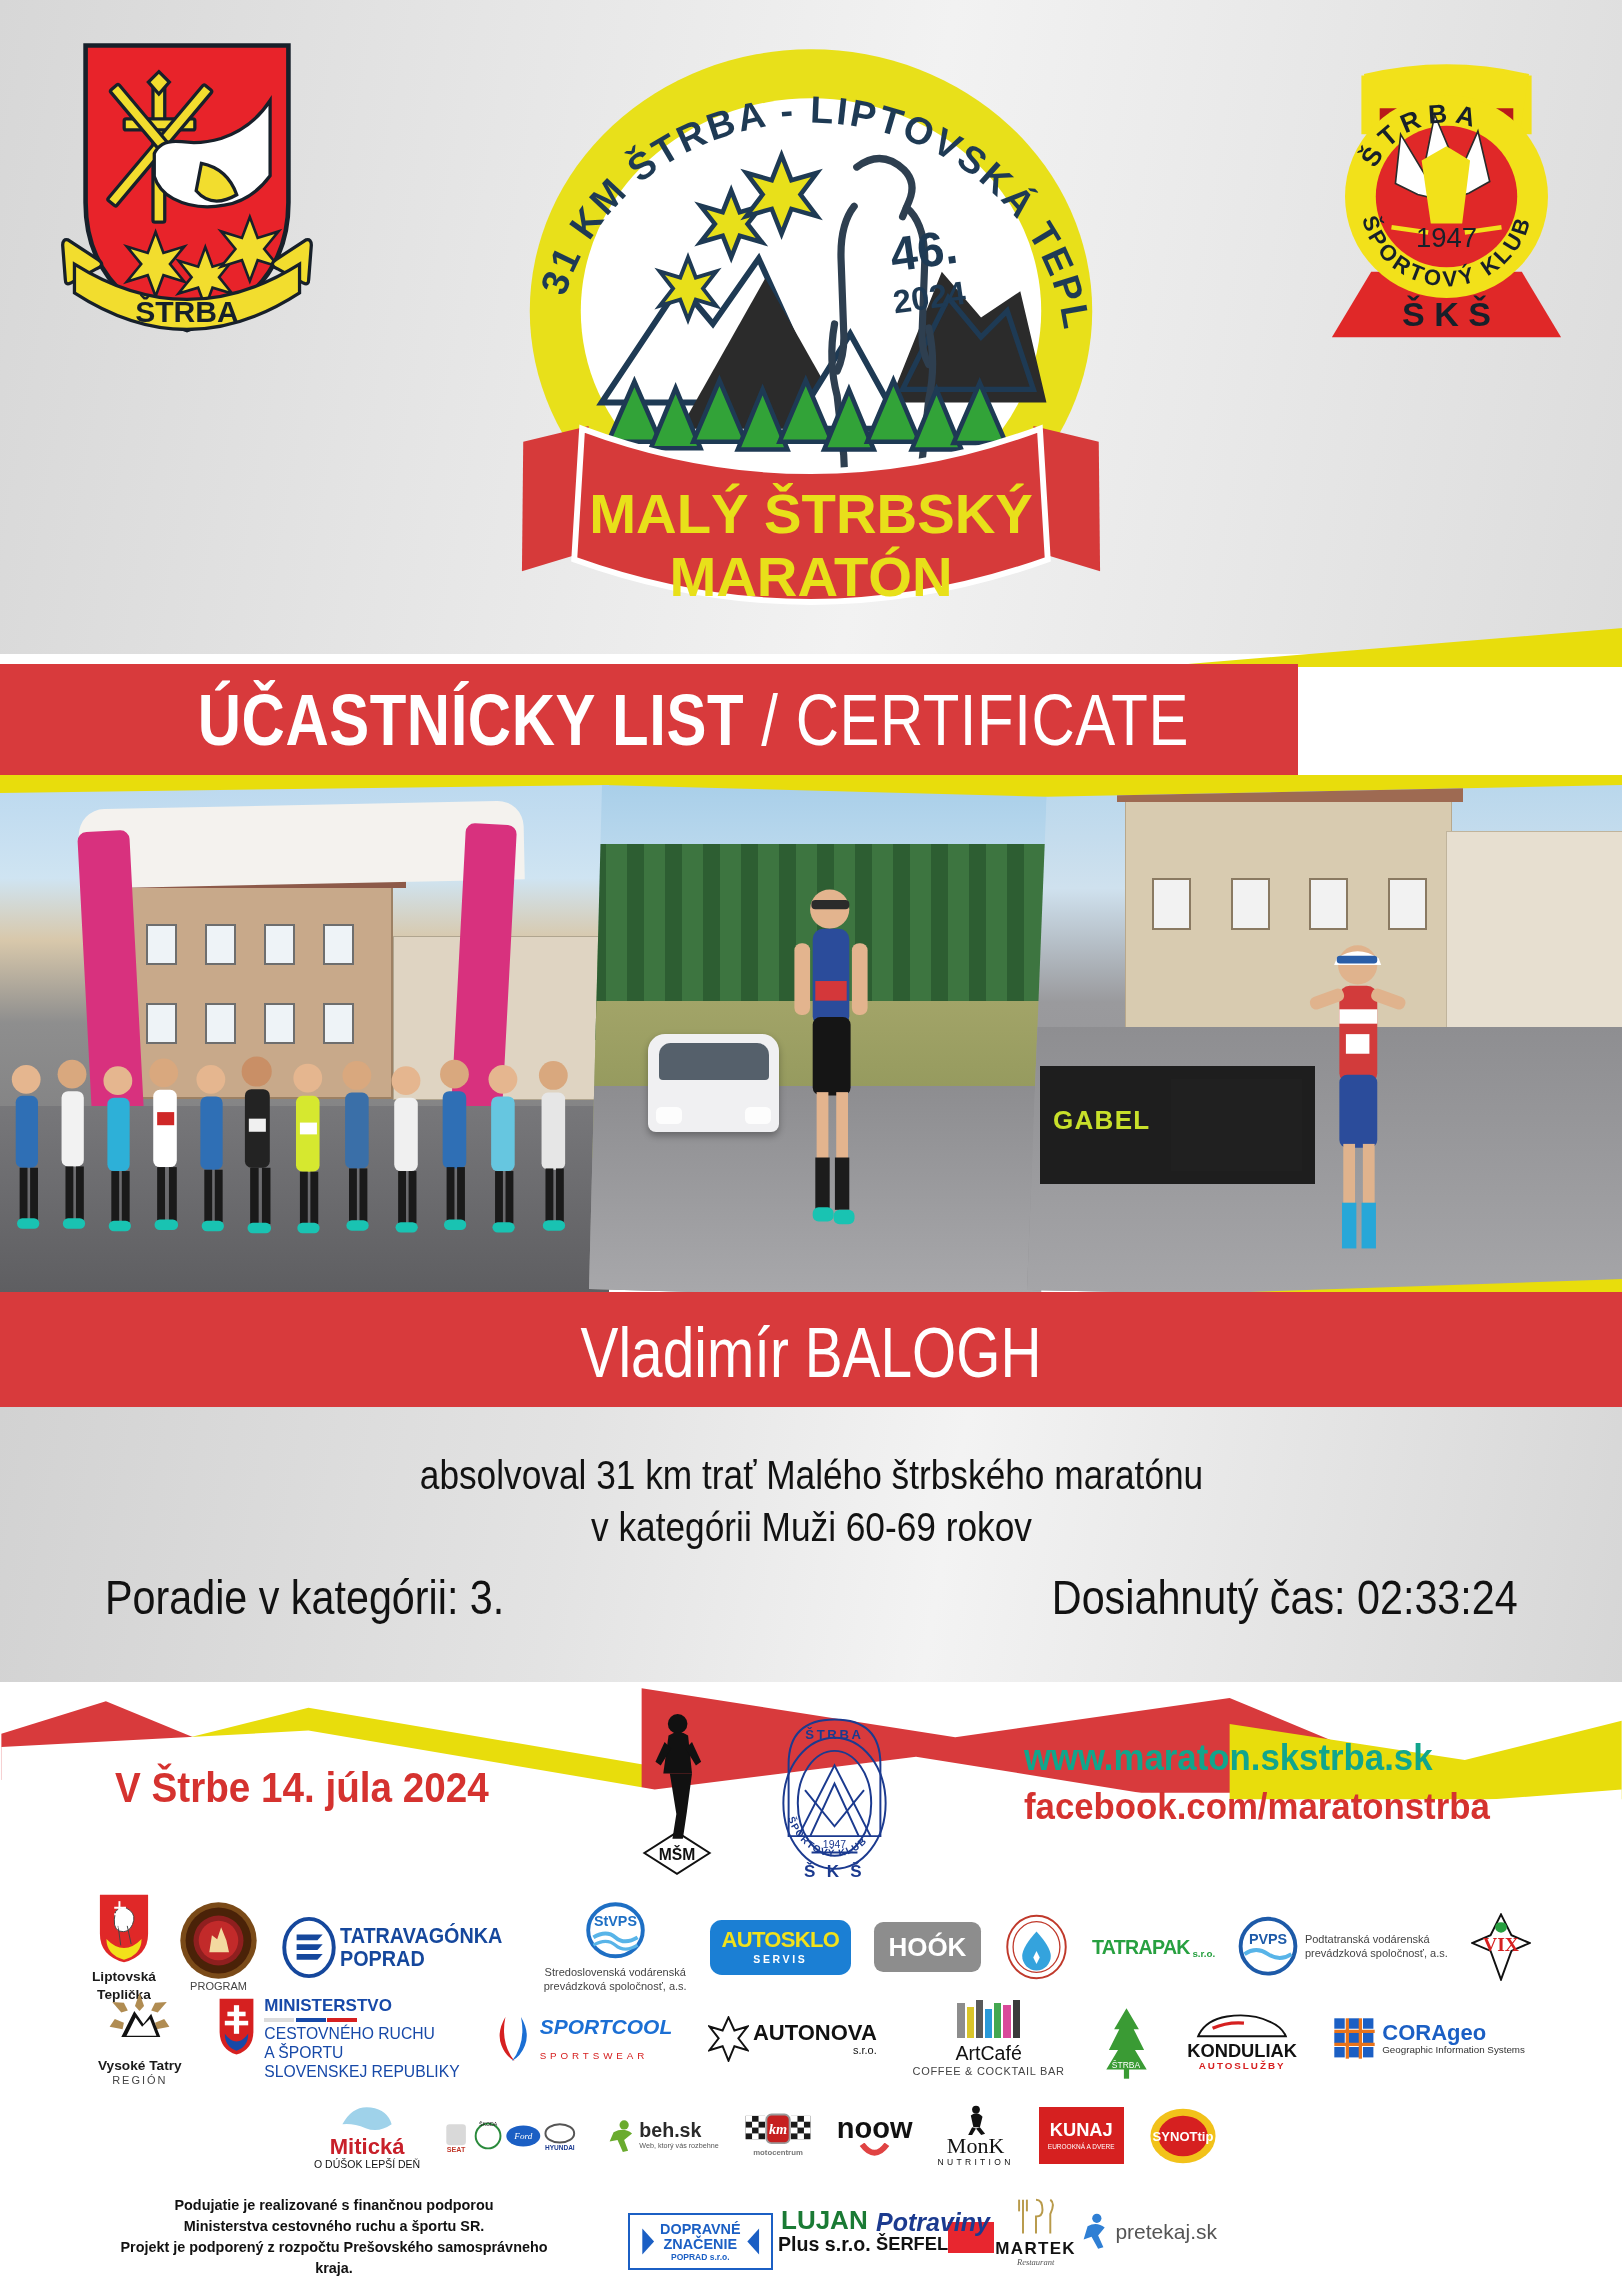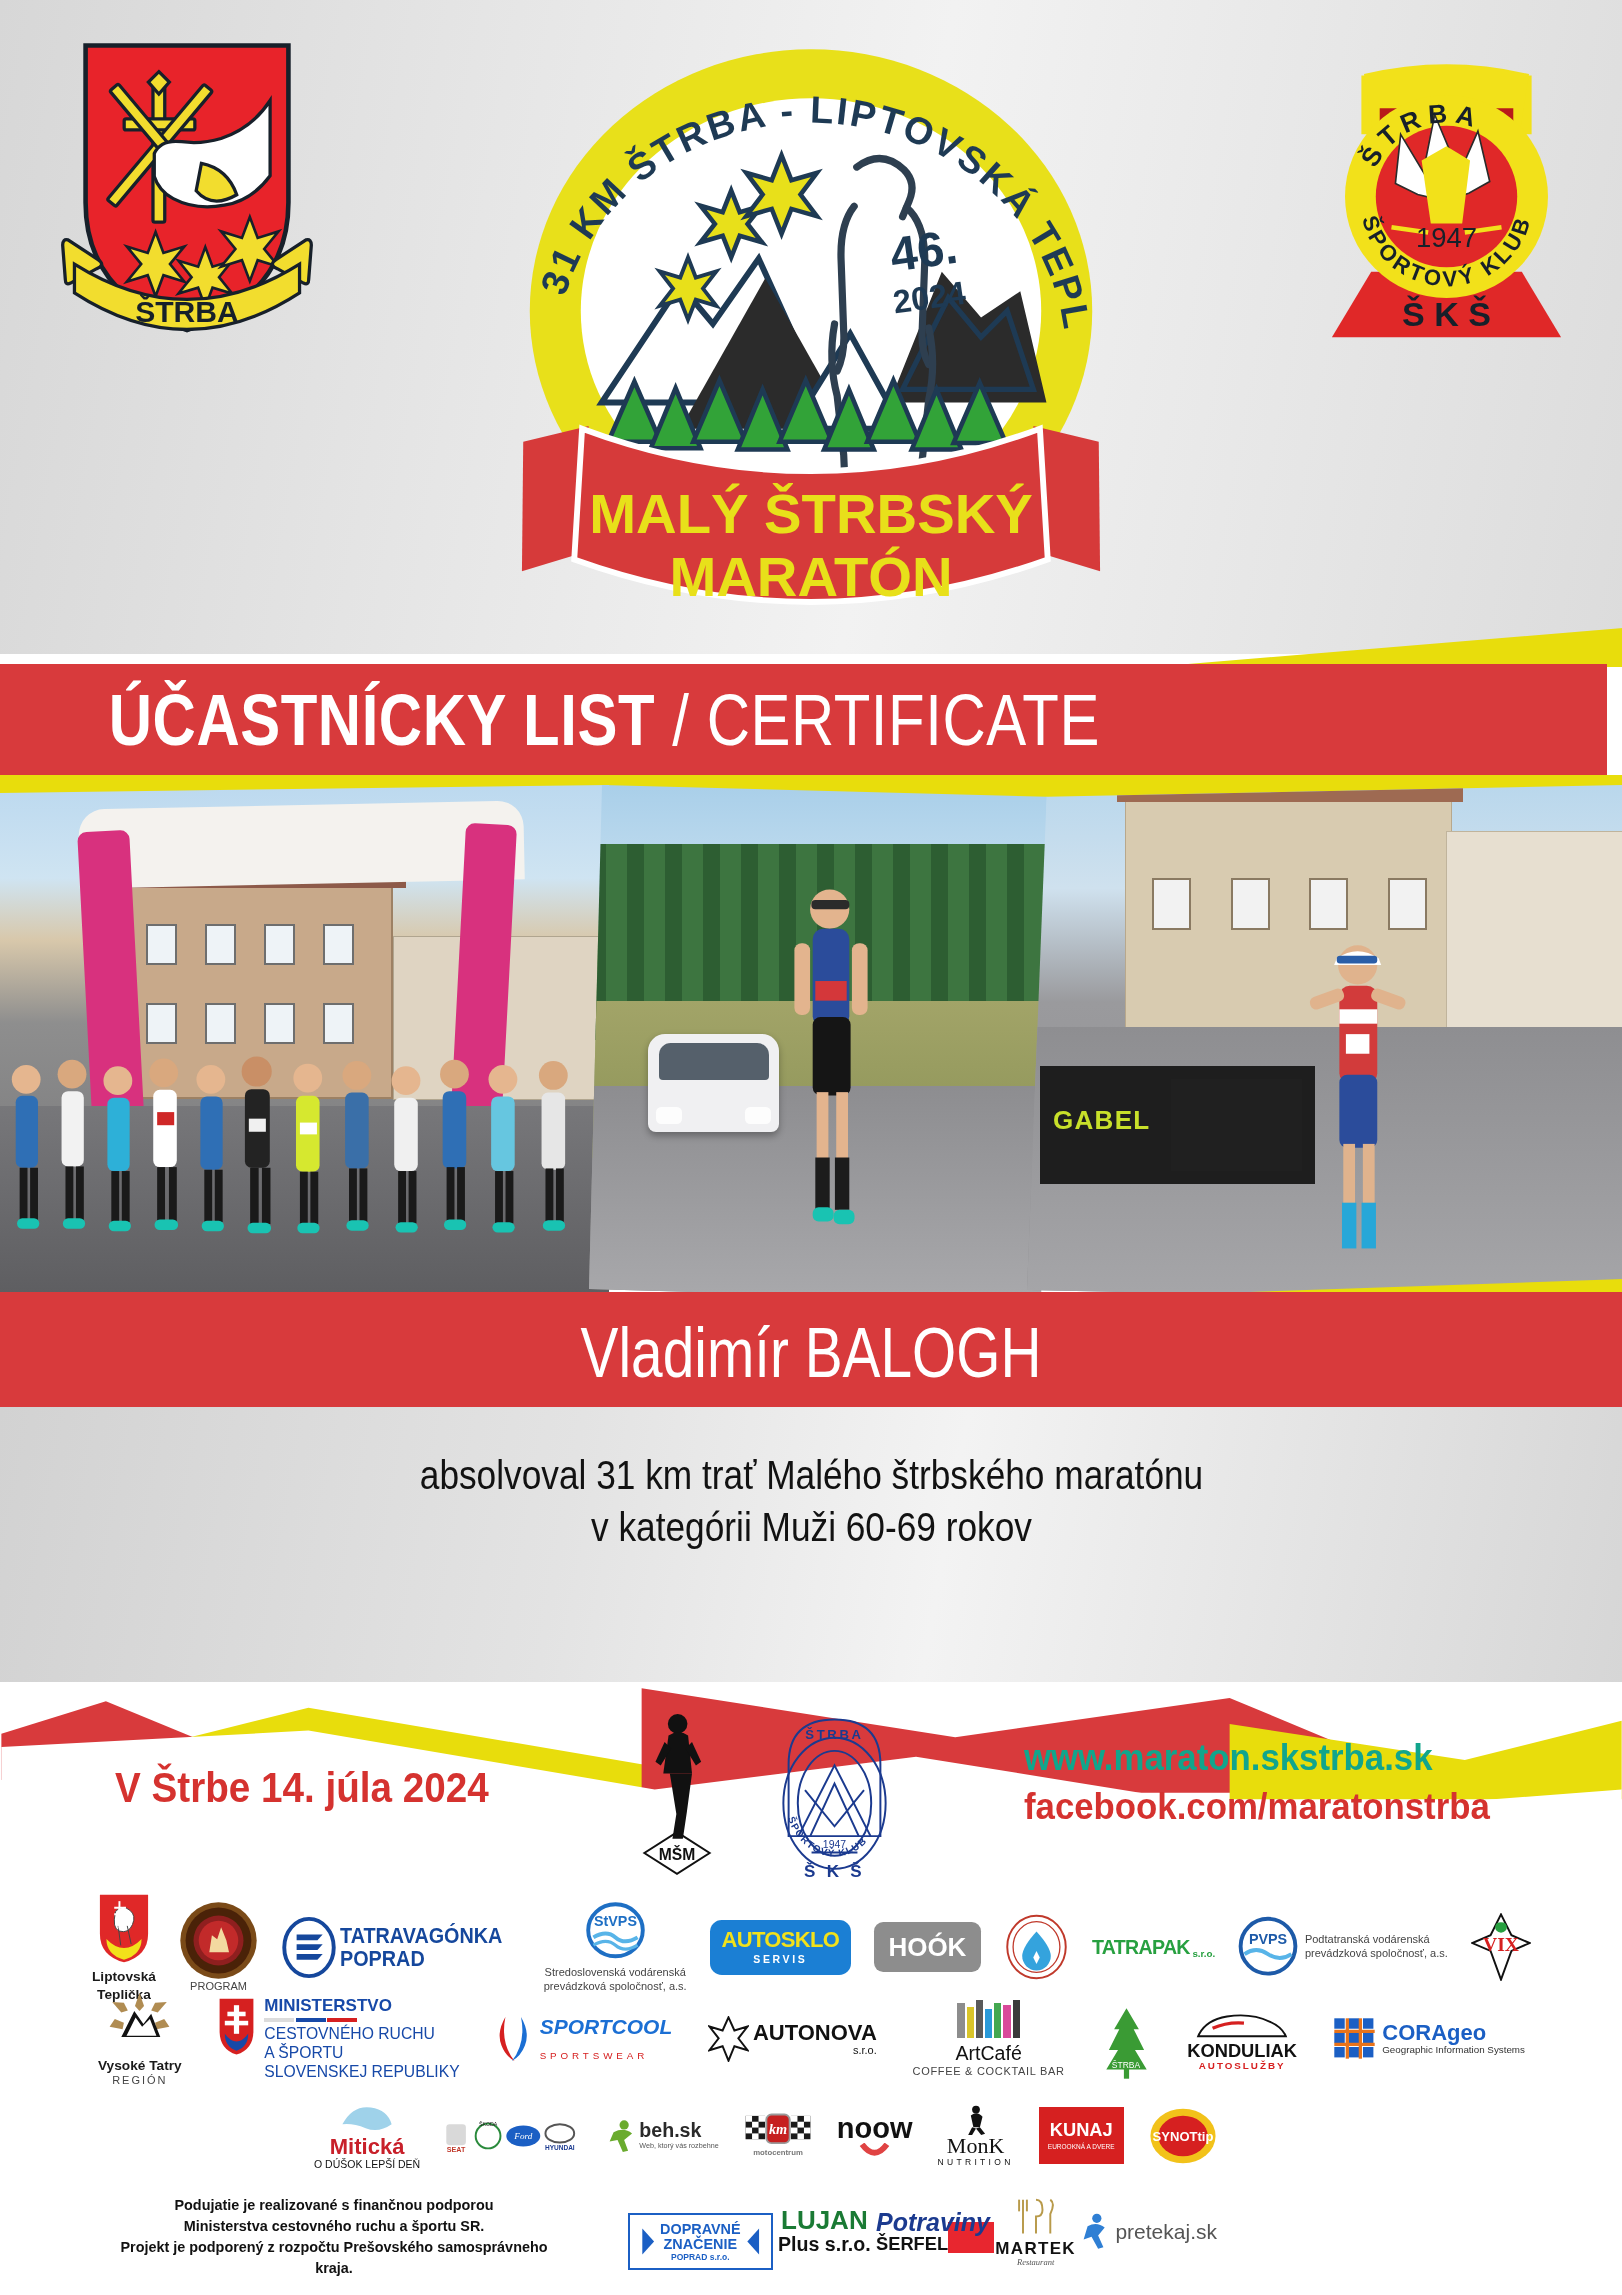--- a/index.html
+++ b/index.html
@@ -25,23 +25,23 @@
   .main-logo{ position:absolute; left:484px; top:36px; width:654px; height:576px; }
 
   
   .wedge-top{
     position:absolute; left:0; top:628px; width:1623px; height:39px;
     background:#e8dd0c;
     clip-path:polygon(1152px 39px, 1623px 0px, 1623px 39px);
   }
   
   .title-banner{
-    position:absolute; left:0; top:664px; width:1607px; height:111px;
+    position:absolute; left:0; top:664px; width:1298px; height:111px;
     background:#d83a3c;
-    display:flex; align-items:center; justify-content:flex-start;
+    display:flex; align-items:center; justify-content:flex-end;
   }
   .title-text{
     color:#ffffff; font-size:73px; letter-spacing:0.7px;
     white-space:nowrap; line-height:1;
     font-family:"Liberation Sans", sans-serif;
     transform:scaleX(0.82); transform-origin:center;
   }
   .title-text .bold{ font-weight:bold; }
   .title-text .light{ font-weight:400; }
 
@@ -453,20 +453,30 @@
   <div class="name-banner">
     <div class="name-text">Vladimír BALOGH</div>
   </div>
   <div class="wedge-name-bottom"></div>
 
   <div class="detail-band"></div>
   <div class="detail-lines">
     <div>absolvoval 31 km trať Malého štrbského maratónu</div>
     <div>v kategórii Muži 60-69 rokov</div>
   </div>
+  <div class="rank-row">
+    <div>
+      <span>Poradie v kategórii:</span>
+      <span>3.</span>
+    </div>
+    <div class="right">
+      <span>Dosiahnutý čas:</span>
+      <span>02:33:24</span>
+    </div>
+  </div>
 
   <svg class="zig" viewBox="0 0 2480 300">
     <polygon points="0,110 160,60 330,130 330,190 0,190" fill="#d83a3c"></polygon>
     <polygon points="150,150 470,70 1000,160 1000,230 150,230" fill="#e8dd0c"></polygon>
     <polygon points="980,40 1460,115 1880,55 2060,130 2060,200 980,200" fill="#d83a3c"></polygon>
     <polygon points="1880,95 2240,150 2480,90 2480,210 1880,210" fill="#e8dd0c"></polygon>
     <polygon points="0,130 470,105 1000,195 1400,145 1960,235 2480,195 2480,300 0,300" fill="#ffffff"></polygon>
   </svg>
 
   <div class="footer"></div>

